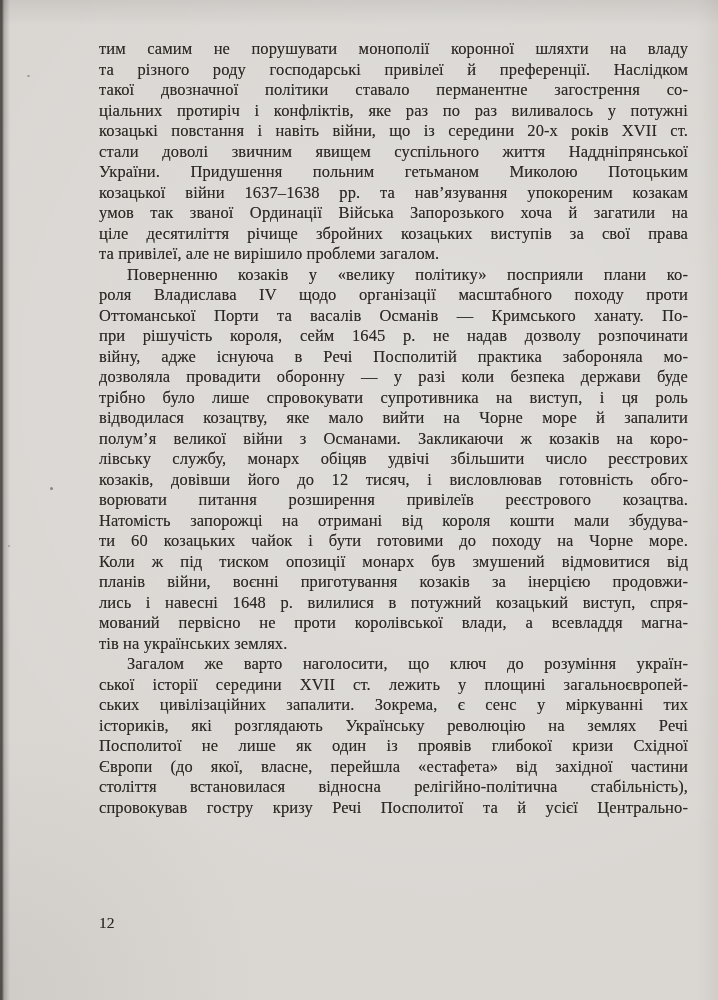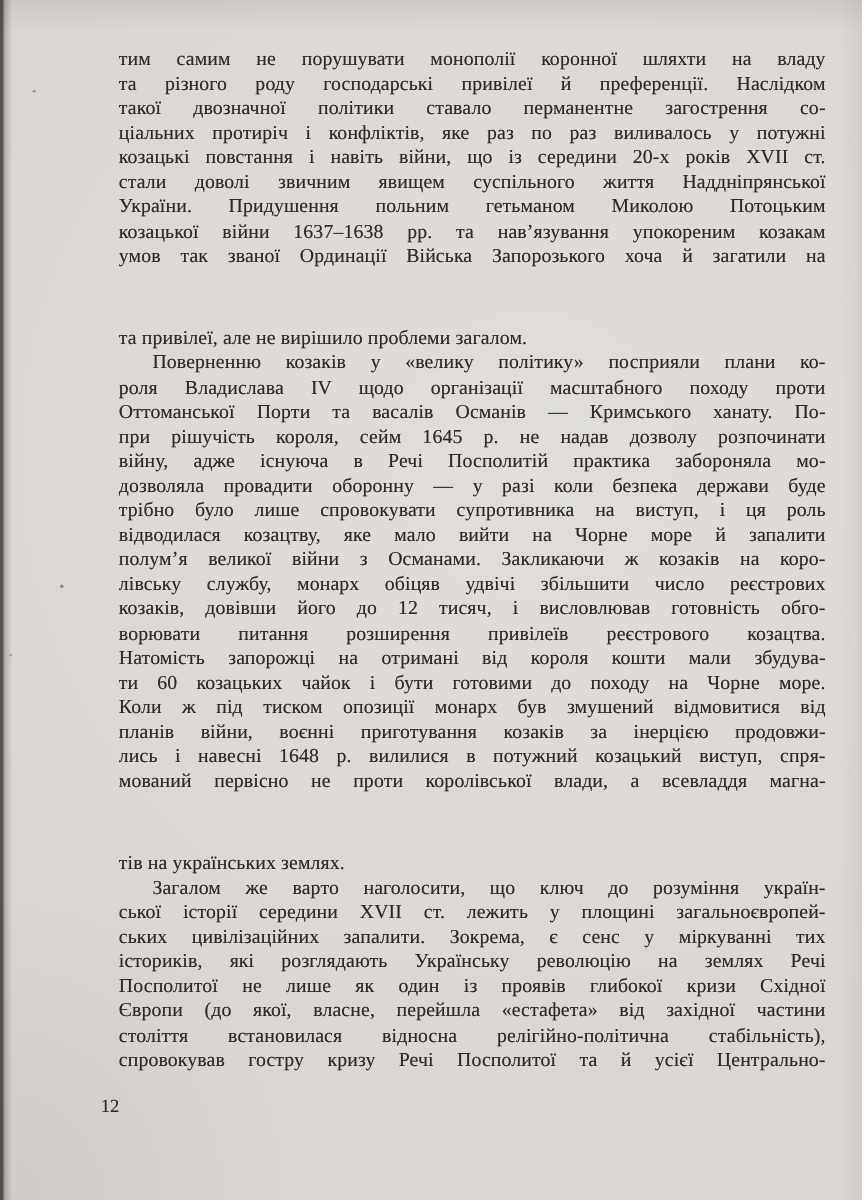--- a/index.html
+++ b/index.html
@@ -35,24 +35,24 @@
     letter-spacing:0.1px;
     color:var(--ink);
     text-shadow:0 0 0.5px rgba(60,56,50,0.55);
   }
   .paragraph{margin:0;padding:0;}
   .line{
     height:20.5px;overflow:hidden;white-space:normal;
     text-align:justify;
     text-align-last:justify;
   }
-  .line.end{text-align-last:left;margin-top:48px;}
+  .line.end{text-align-last:left;}
   .line.indent{text-indent:28px;}
   .page-number{
-    position:absolute;left:84px;top:913px;
+    position:absolute;left:99px;top:913px;
     font-size:15.5px;line-height:20px;
     color:var(--ink);
     text-shadow:0 0 0.5px rgba(60,56,50,0.5);
   }
   .speck{position:absolute;border-radius:50%;background:rgba(70,66,60,0.55);pointer-events:none;}
   .speck.s1{left:27px;top:75px;width:3px;height:2px;background:rgba(90,85,78,0.45);}
   .speck.s2{left:50px;top:487px;width:3px;height:3px;}
   .speck.s3{left:8px;top:545px;width:2px;height:2px;background:rgba(90,85,78,0.4);}
 </style>
 </head>
@@ -67,20 +67,21 @@
       <div class="paragraph">
         <div class="line">тим самим не порушувати монополії коронної шляхти на владу</div>
         <div class="line">та різного роду господарські привілеї й преференції. Наслідком</div>
         <div class="line">такої двозначної політики ставало перманентне загострення со-</div>
         <div class="line">ціальних протиріч і конфліктів, яке раз по раз виливалось у потужні</div>
         <div class="line">козацькі повстання і навіть війни, що із середини 20-х років XVII ст.</div>
         <div class="line">стали доволі звичним явищем суспільного життя Наддніпрянської</div>
         <div class="line">України. Придушення польним гетьманом Миколою Потоцьким</div>
         <div class="line">козацької війни 1637–1638 рр. та нав’язування упокореним козакам</div>
         <div class="line">умов так званої Ординації Війська Запорозького хоча й загатили на</div>
+        <div class="line">ціле десятиліття річище збройних козацьких виступів за свої права</div>
         <div class="line end">та привілеї, але не вирішило проблеми загалом.</div>
       </div>
       <div class="paragraph">
         <div class="line indent">Поверненню козаків у «велику політику» посприяли плани ко-</div>
         <div class="line">роля Владислава IV щодо організації масштабного походу проти</div>
         <div class="line">Оттоманської Порти та васалів Османів — Кримського ханату. По-</div>
         <div class="line">при рішучість короля, сейм 1645 р. не надав дозволу розпочинати</div>
         <div class="line">війну, адже існуюча в Речі Посполитій практика забороняла мо-</div>
         <div class="line">дозволяла провадити оборонну — у разі коли безпека держави буде</div>
         <div class="line">трібно було лише спровокувати супротивника на виступ, і ця роль</div>

